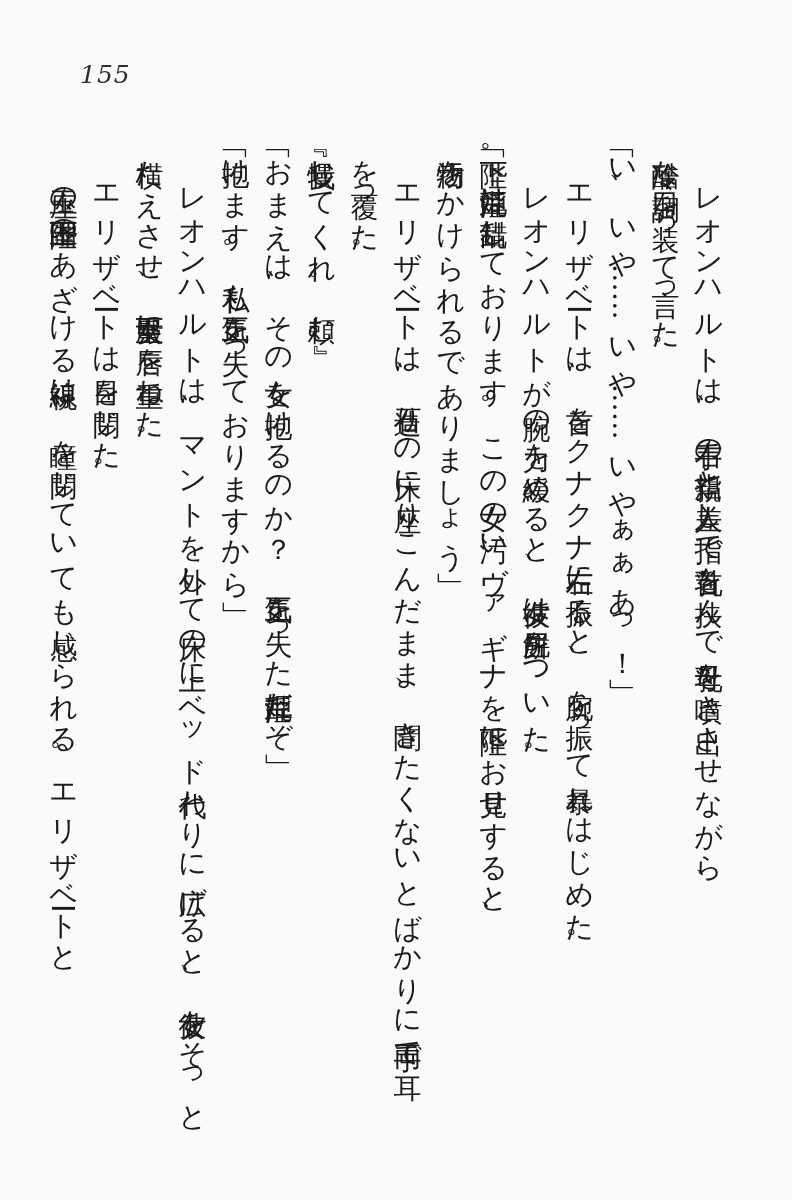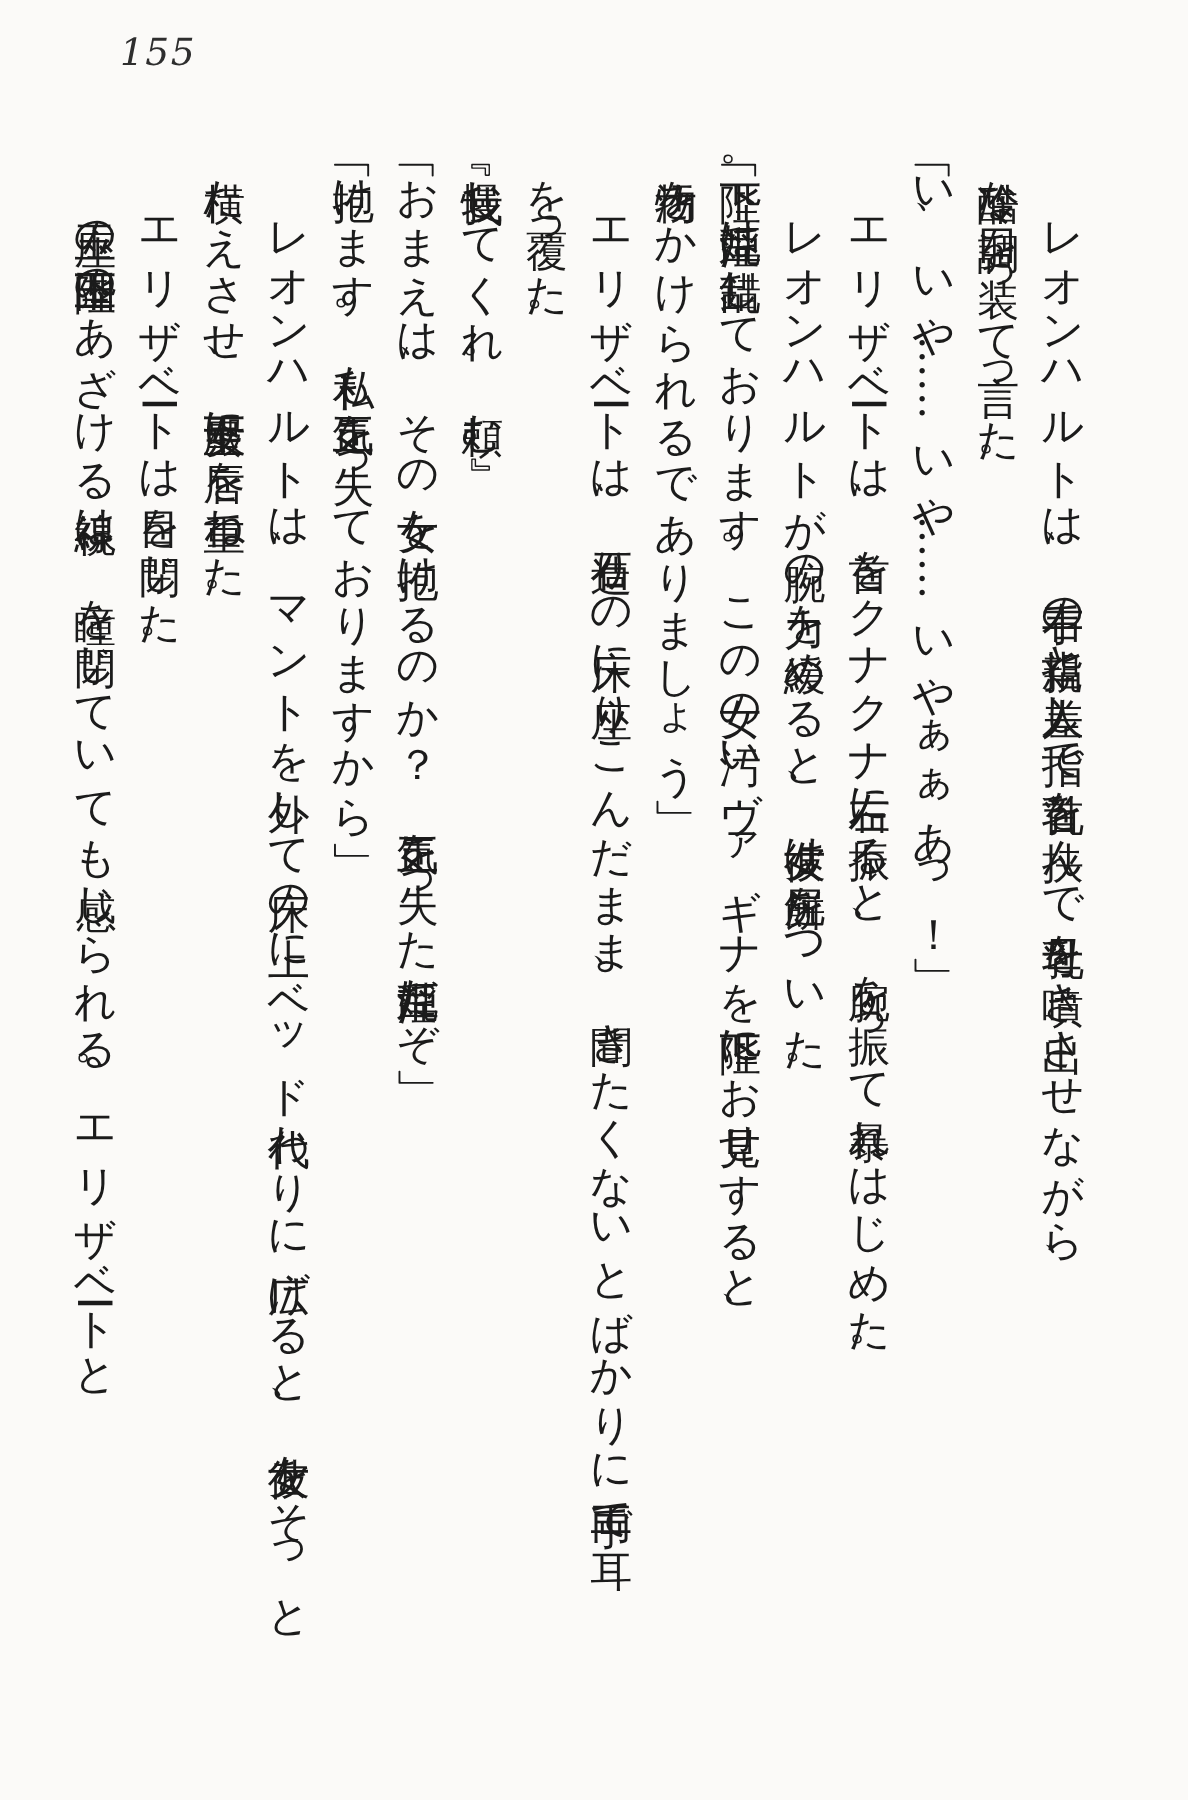--- a/index.html
+++ b/index.html
@@ -10,20 +10,21 @@
     width: 792px;
     height: 1200px;
     position: relative;
     background: #fbfaf8;
     overflow: hidden;
     font-family: "DejaVu Serif", serif;
   }
   .book-page {
     position: absolute;
     inset: 0;
+    margin-top: 40px;
   }
   .page-number {
     position: absolute;
     top: 20px;
     left: 80px;
     font-family: "DejaVu Serif", serif;
     font-style: italic;
     font-size: 25px;
     color: #2e2e2e;
     letter-spacing: 1px;

